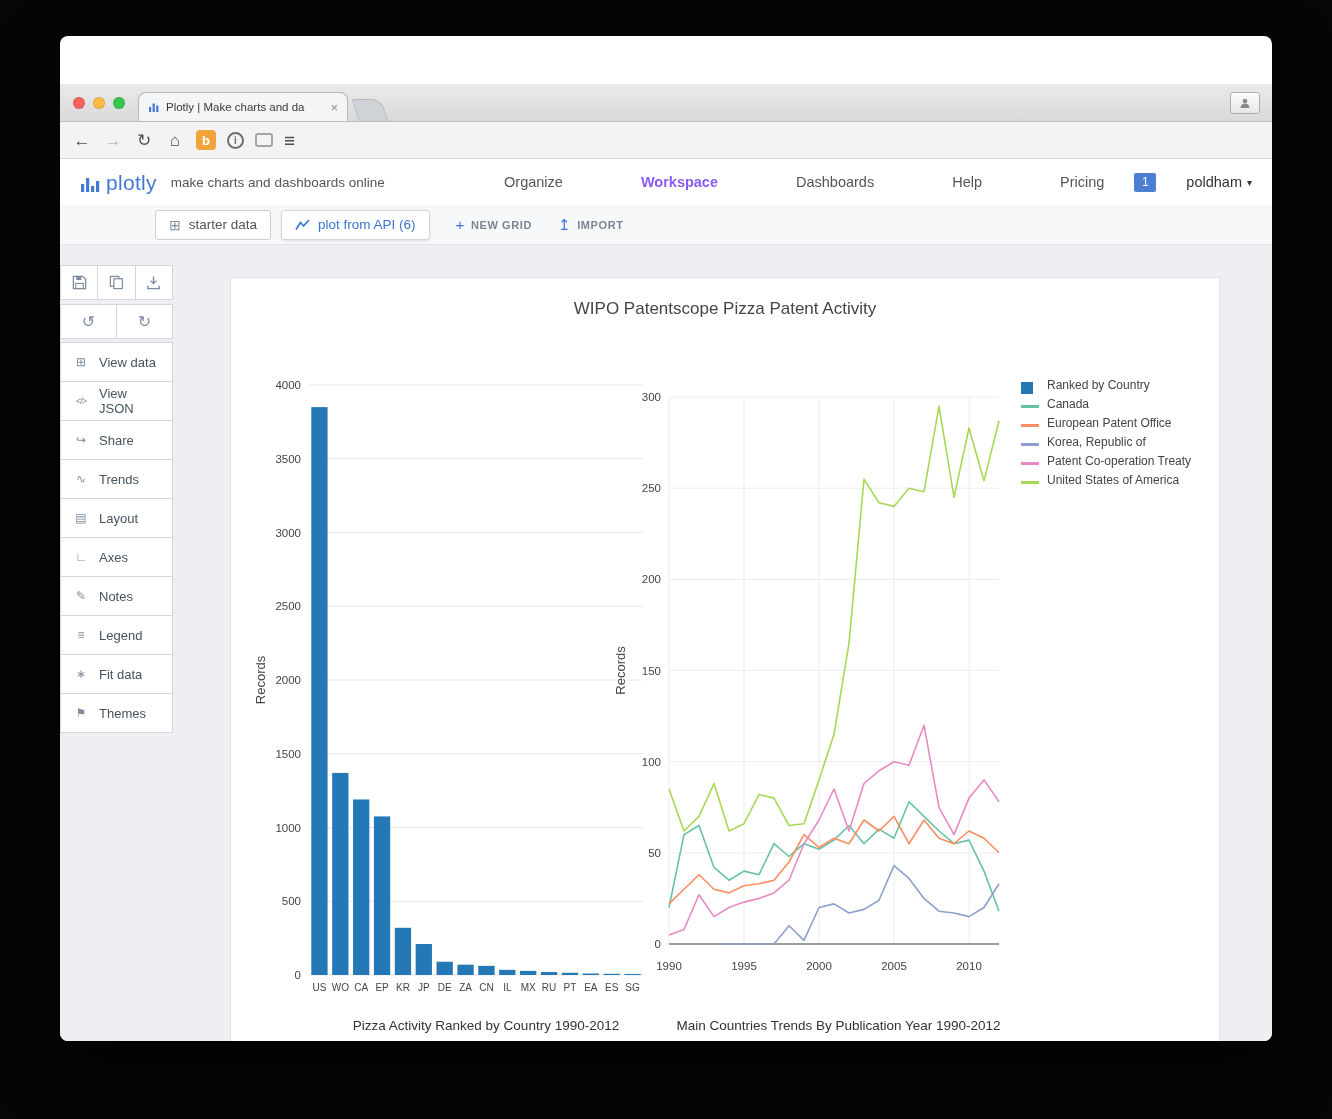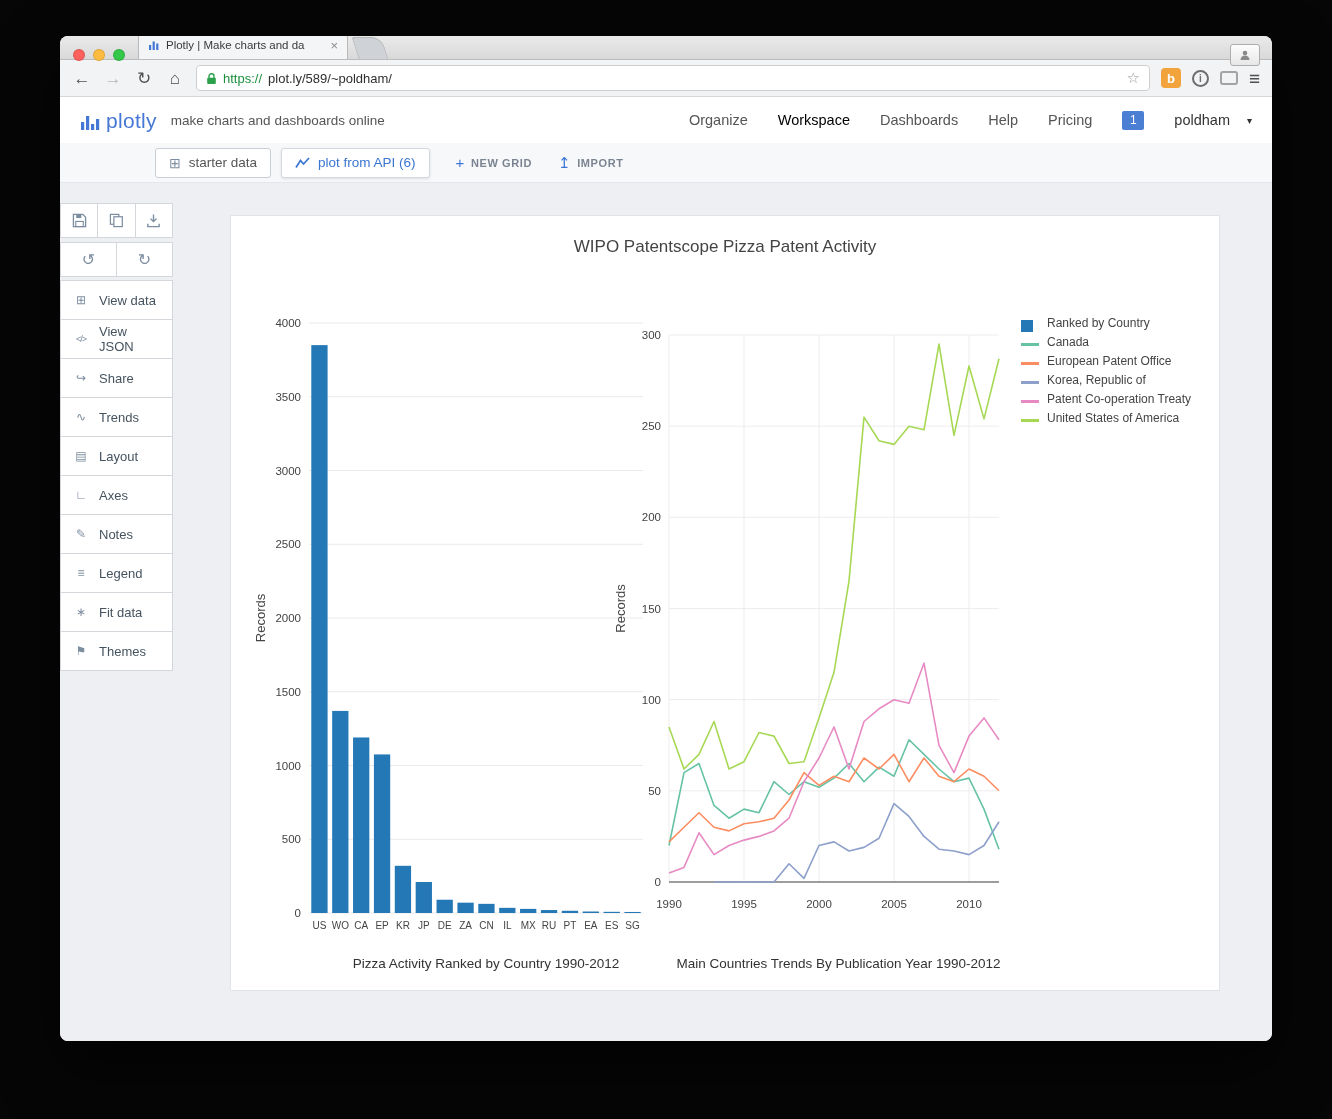--- a/index.html
+++ b/index.html
@@ -4,21 +4,21 @@
 <style>
   * { box-sizing: border-box; margin: 0; padding: 0; }
   html,body { width:1332px; height:1119px; background:#060606; font-family:"Liberation Sans", sans-serif; overflow:hidden; }
   body { position:relative; }
 
   .browser-window { position:absolute; left:60px; top:36px; width:1212px; height:1005px;
     border-radius:8px; overflow:hidden; background:#fff; display:flex; flex-direction:column;
     box-shadow:0 25px 60px rgba(0,0,0,.65); }
 
   
-  .titlebar { height:24px; background:linear-gradient(#eaeaea,#d9d9d9); border-bottom:1px solid #bcbcbc; position:relative; flex-shrink:0; }
+  .titlebar { height:38px; background:linear-gradient(#eaeaea,#d9d9d9); border-bottom:1px solid #bcbcbc; position:relative; flex-shrink:0;margin-top:48px; }
   .traffic { position:absolute; left:13px; top:13px; display:flex; gap:8px; }
   .light { width:12px; height:12px; border-radius:50%; border:1px solid rgba(0,0,0,.12); }
   .light.red{background:#fc615d} .light.yellow{background:#fdbc40} .light.green{background:#34c749}
   .chrome-tab { position:absolute; left:78px; bottom:0; width:210px; height:29px; background:#f4f5f6;
     border:1px solid #b9b9b9; border-bottom:none; border-radius:8px 8px 0 0; display:flex; align-items:center; padding:0 9px; gap:6px; }
   .tab-title { font-size:11.5px; color:#3a3a3a; white-space:nowrap; overflow:hidden; flex:1; }
   .tab-close { color:#8a8a8a; font-size:13px; line-height:1; }
   .new-tab-stub { position:absolute; left:295px; bottom:0; width:30px; height:22px; background:#cfd2d6;
     border:1px solid #b9b9b9; border-bottom:none; border-radius:3px 10px 0 0; transform:skewX(18deg); }
   .profile-btn { position:absolute; right:12px; top:8px; width:30px; height:22px; border:1px solid #adadad; border-radius:3px;
@@ -38,25 +38,25 @@
     display:flex; align-items:center; justify-content:center; }
   .comp-box { width:18px; height:14px; border:2px solid #a3a3a3; border-radius:3px; }
   .menu-glyph { font-size:19px; color:#505050; line-height:1; }
 
   
   .app-header { height:46px; background:#fff; display:flex; align-items:center; padding:0 20px; flex-shrink:0; }
   .logo { display:flex; align-items:flex-end; gap:6px; }
   .logo-text { font-size:21px; color:#4577d4; font-weight:500; letter-spacing:.3px; line-height:1; }
   .tagline { margin-left:14px; font-size:13.5px; color:#555; }
   .main-nav { margin-left:auto; display:flex; align-items:center; gap:30px; font-size:14.5px; color:#555; }
-  .nav-item { cursor:default; }
-  .nav-item.active { color:#000000; font-weight:normal; }
+  .nav-item { cursor:default;margin-left:48px; }
+  .nav-item.active { color:#8b5cf6; font-weight:bold; }
   .badge { min-width:22px; height:19px; background:#4a7fd4; color:#fff; display:flex; align-items:center; justify-content:center;
     font-size:12px; border-radius:2px; padding:0 4px; }
-  .user { color:#333; display:flex; align-items:center; gap:17px; }
+  .user { color:#333; display:flex; align-items:center; gap:5px; }
   .caret { font-size:10px; color:#333; }
 
   
   .grid-tabbar { height:40px; background:#f7f8fa; border-bottom:1px solid #e3e6ea; display:flex; align-items:center; padding-left:95px; gap:10px; flex-shrink:0; }
   .gtab { height:30px; border:1px solid #c9cdd4; background:#fff; border-radius:3px; display:flex; align-items:center; padding:0 13px; gap:8px; font-size:13.5px; color:#555; }
   .gtab.active { color:#3b76d2; border-color:#d4d8de; box-shadow:0 1px 3px rgba(0,0,0,.10); }
   .gtab-icon { color:#7d8da0; font-size:14px; line-height:1; }
   .gaction { display:flex; align-items:center; gap:6px; font-size:11px; font-weight:bold; color:#7a8490; letter-spacing:.6px; margin-left:16px; }
   .gaction .blue-glyph { color:#3b76d2; font-size:15px; font-weight:normal; line-height:1; }
 
@@ -116,29 +116,20 @@
         <path d="M1.5 11 a4.5 4.5 0 0 1 9 0 z" fill="#8a8a8a"></path>
       </svg>
     </div>
   </div>
 
   <div class="nav-toolbar">
     <span class="nav-glyph">←</span>
     <span class="nav-glyph disabled">→</span>
     <span class="nav-glyph">↻</span>
     <span class="nav-glyph">⌂</span>
-    <div class="addr-bar">
-      <svg width="11" height="13" viewBox="0 0 11 13">
-        <path d="M3 6 V4.2 a2.5 2.5 0 0 1 5 0 V6" fill="none" stroke="#2aa14a" stroke-width="1.4"></path>
-        <rect x="1.2" y="5.8" width="8.6" height="6.2" rx="1" fill="#2aa14a"></rect>
-      </svg>
-      <span class="scheme">https://</span>
-        <span class="url-rest">plot.ly/589/~poldham/</span>
-      <span class="star-glyph">☆</span>
-    </div>
     <div class="ext-b">b</div>
     <div class="info-circle">i</div>
     <div class="comp-box"></div>
     <span class="menu-glyph">≡</span>
   </div>
 
   <div class="app-header">
     <div class="logo">
       <svg width="20" height="18" viewBox="0 0 20 18">
         <rect x="1" y="9" width="3.2" height="8" fill="#4577d4"></rect>

